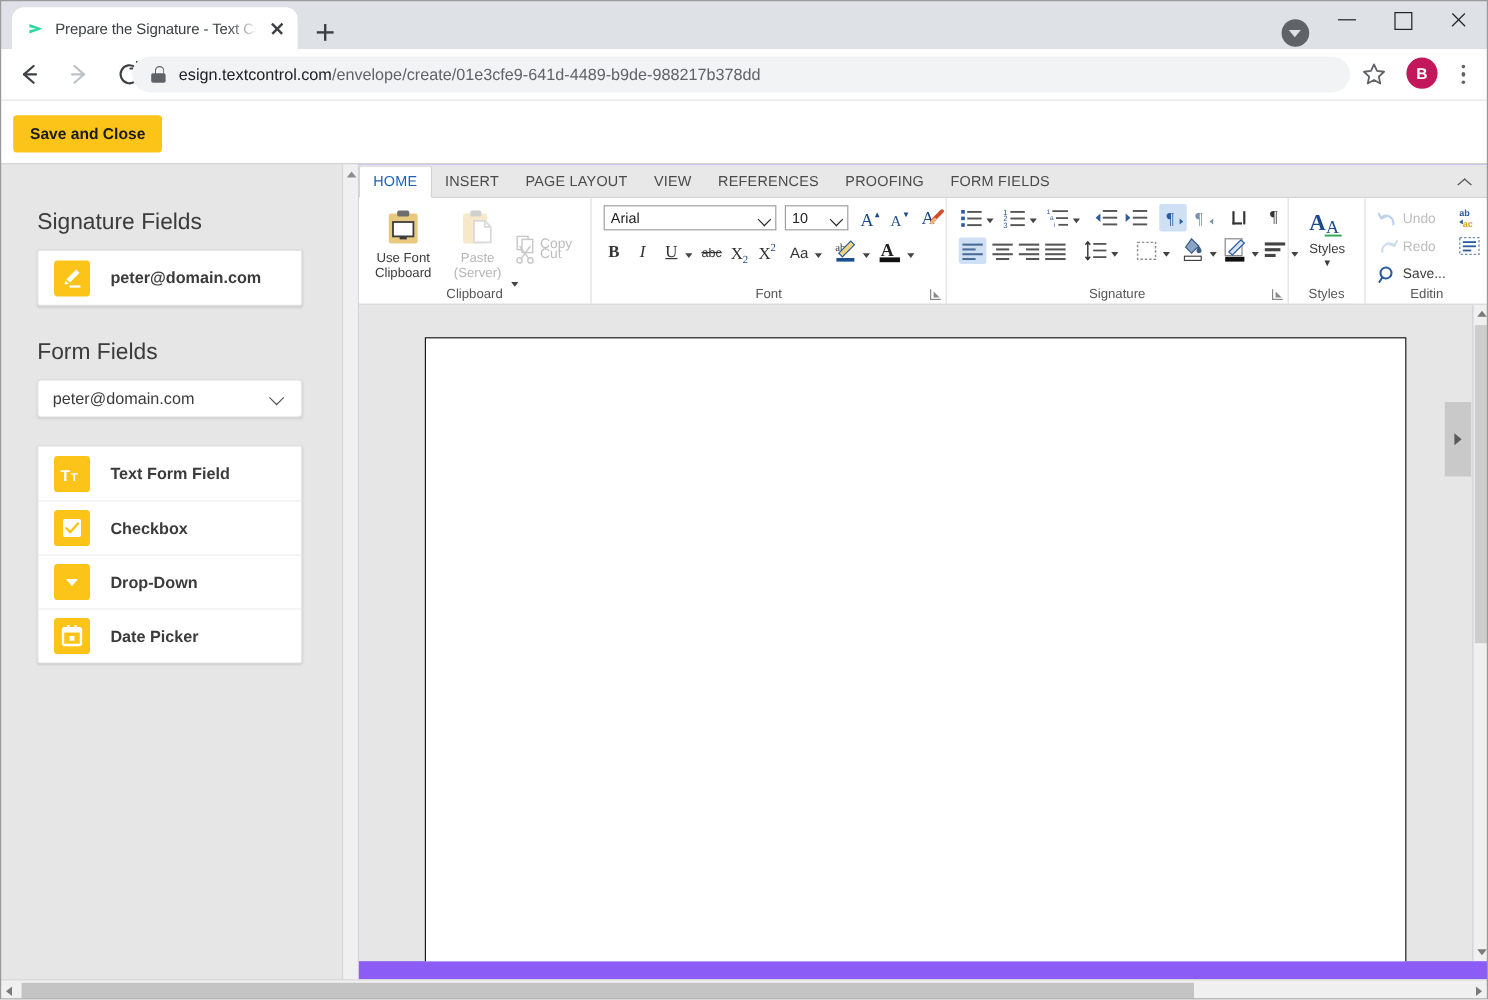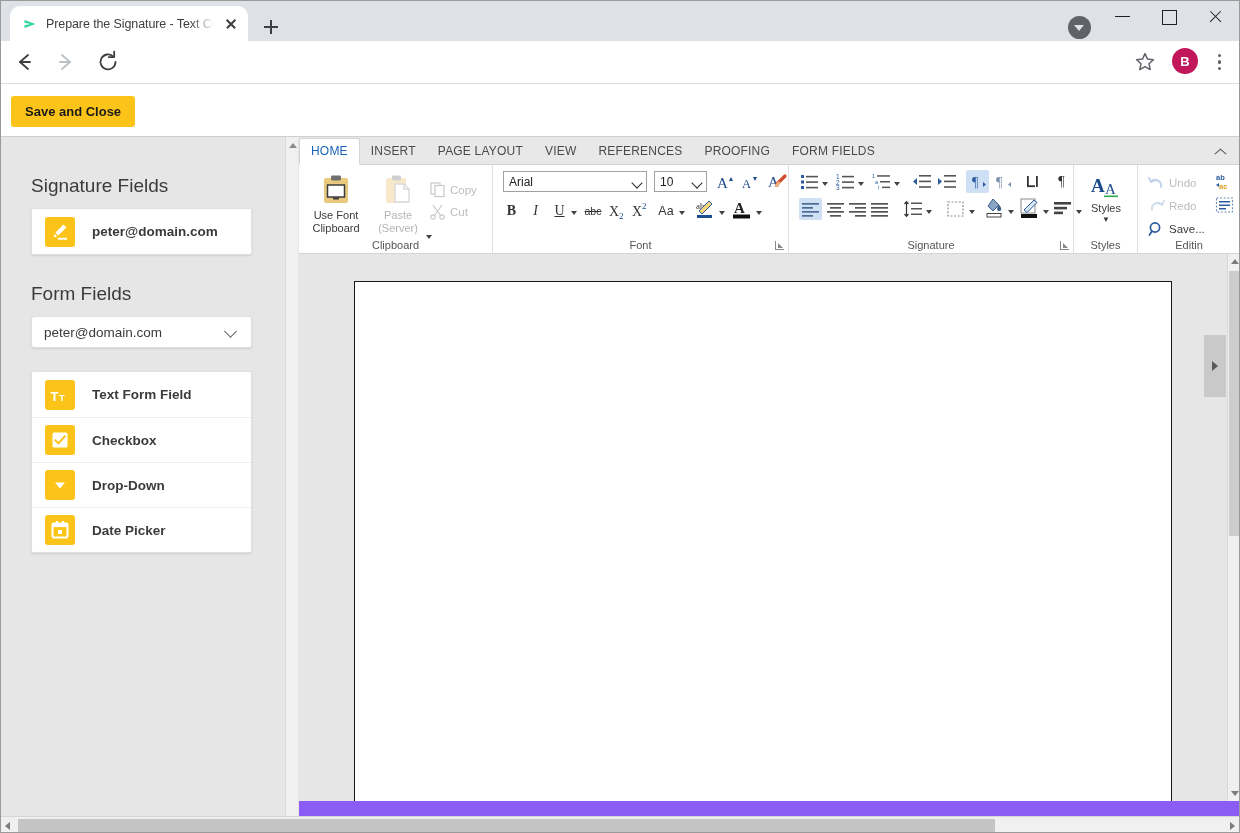--- a/index.html
+++ b/index.html
@@ -338,20 +338,24 @@
       </svg>
     </div>
     <div class="navbtn">
       <svg width="36" height="36" viewBox="0 0 36 36">
         <path d="M25.5 18 A7.5 7.5 0 1 1 23 12.3" stroke="#3c4043" stroke-width="1.8" fill="none" stroke-linecap="round"></path>
         <path d="M24.2 7.6 L24.2 13.1 L18.7 13.1" stroke="#3c4043" stroke-width="1.8" fill="none" stroke-linecap="round" stroke-linejoin="round"></path>
       </svg>
     </div>
   </div>
 
+  <div class="omnibox">
+    <span class="lock"></span>
+    <span class="url"><span>esign.textcontrol.com</span><span class="dim">/envelope/create/01e3cfe9-641d-4489-b9de-988217b378dd</span></span>
+  </div>
   <div class="star">
     <svg width="24" height="24" viewBox="0 0 24 24">
       <path d="M12 3.6 L14.5 9.1 L20.4 9.8 L16 13.8 L17.2 19.6 L12 16.6 L6.8 19.6 L8 13.8 L3.6 9.8 L9.5 9.1 Z" fill="none" stroke="#5f6368" stroke-width="1.5" stroke-linejoin="round"></path>
     </svg>
   </div>
   <div class="avatar">B</div>
   <div class="kebab">
       <i></i>
       <i></i>
       <i></i>
@@ -468,21 +472,21 @@
                 <rect x="5" y="5" width="20" height="25" rx="2" fill="#f6e8c8"></rect>
                 <rect x="11" y="2.5" width="9" height="5" rx="1.4" fill="#cfcfcf"></rect>
                 <path d="M14 11 h9 l5 5 v13 h-14 z" fill="#fff" stroke="#d9d9d9" stroke-width="1.4"></path>
                 <path d="M23 11 v5 h5" fill="none" stroke="#d9d9d9" stroke-width="1.4"></path>
               </svg>
               <div>Paste</div>
               <div>(Server)</div>
             </div>
             <span class="dd" style="left:125px; top:62px;"></span>
 
-            <div class="smallbtn dis" style="left:130px; top:16px;align-items:center;">
+            <div class="smallbtn dis" style="left:130px; top:30px;align-items:center;">
               <svg width="17" height="17" viewBox="0 0 17 17">
                 <rect x="2" y="2" width="9" height="11" fill="#fff" stroke="#c9c9c9" stroke-width="1.2"></rect>
                 <rect x="6" y="4.5" width="9" height="11" fill="#fff" stroke="#c9c9c9" stroke-width="1.2"></rect>
               </svg>
               <span>Copy</span>
             </div>
             <div class="smallbtn dis" style="left:130px; top:38px;">
               <svg width="17" height="17" viewBox="0 0 17 17">
                 <path d="M4 2 L12 13 M13 2 L5 13" stroke="#c9c9c9" stroke-width="1.2" fill="none"></path>
                 <circle cx="4" cy="14" r="2.2" fill="none" stroke="#c9c9c9" stroke-width="1.2"></circle>

